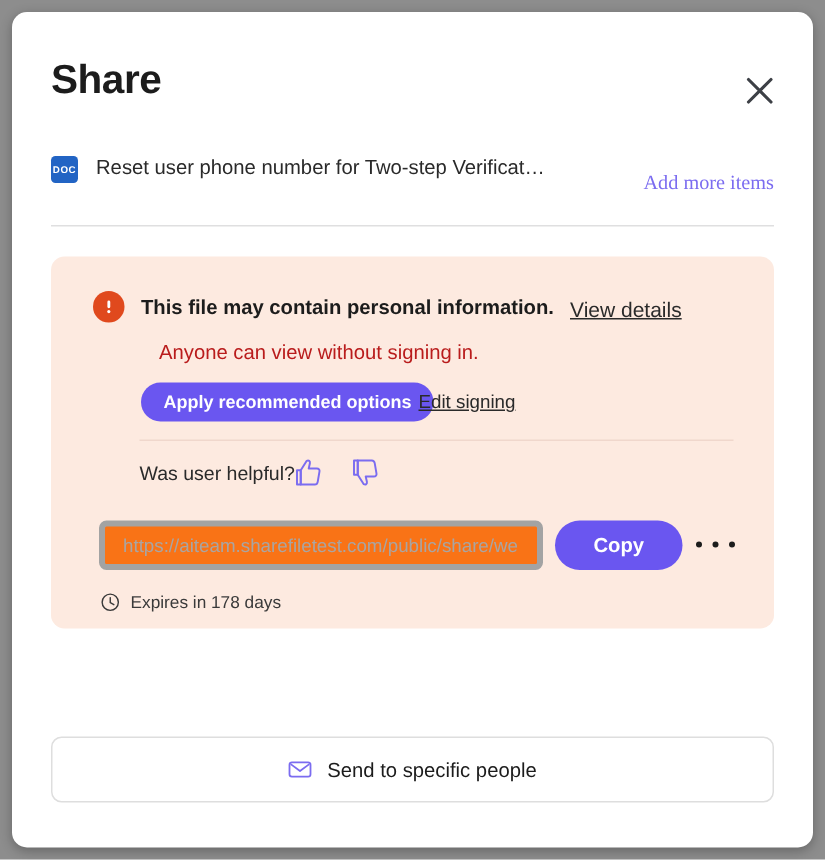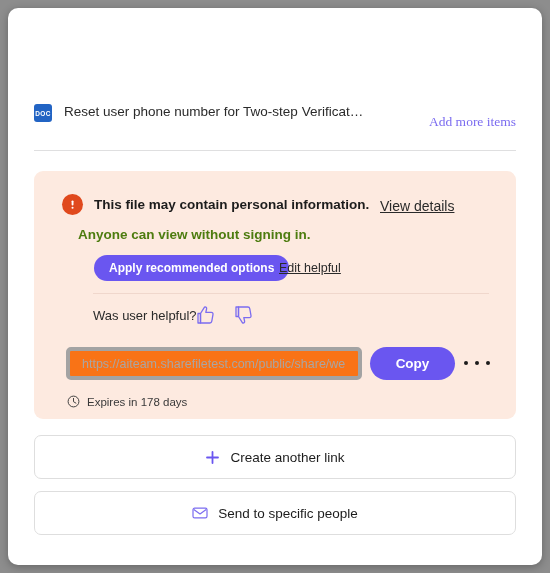--- a/index.html
+++ b/index.html
@@ -143,25 +143,25 @@
     position: absolute;
     left: 346px;
     top: 27px;
     font-size: 14px;
     color: #2a2a2a;
     text-decoration: underline;
     cursor: pointer;
   }
   .warn-line2 {
     position: absolute;
-    left: 44px;
+    left: 72px;
     top: 56px;
     font-size: 13.5px;
-    font-weight: bold;
-    color: #4d7c0f;
+    font-weight: normal;
+    color: #b91c1c;
   }
   .apply-btn {
     position: absolute;
     left: 60px;
     top: 84px;
     height: 26px;
     padding: 0 15px;
     border: none;
     border-radius: 13px;
     background: #6a56f0;
@@ -305,20 +305,28 @@
     justify-content: center;
     margin-right: 10px;
   }
   .btn-icon svg { display: block; }
 </style>
 </head>
 <body>
 
 <div class="modal">
 
+  <div class="header">
+    <div class="title">Share</div>
+    <div class="close-btn">
+      <svg width="19" height="19" viewBox="0 0 19 19">
+        <path d="M2 2 L17 17 M17 2 L2 17" stroke="#3d4046" stroke-width="2.1" stroke-linecap="round" fill="none"></path>
+      </svg>
+    </div>
+  </div>
 
   <div class="item-row">
     <div class="doc-icon">DOC</div>
     <div class="item-name">Reset user phone number for Two-step Verificat…</div>
     <div class="add-more">Add more items</div>
   </div>
   <div class="divider"></div>
 
   <div class="warn-panel">
 
@@ -327,21 +335,21 @@
         <rect x="5.6" y="2.4" width="1.9" height="5.1" rx="0.95" fill="#ffffff"></rect>
         <circle cx="6.55" cy="9.7" r="1.05" fill="#ffffff"></circle>
       </svg>
     </div>
 
     <div class="warn-line1">This file may contain personal information.</div>
     <div class="view-details">View details</div>
     <div class="warn-line2">Anyone can view without signing in.</div>
 
     <button class="apply-btn">Apply recommended options</button>
-    <div class="edit-options">Edit helpful</div>
+    <div class="edit-options">Edit signing</div>
 
     <div class="panel-sep"></div>
 
     <div class="helpful-label">Was user helpful?</div>
 
     <div class="thumb-up">
       <svg width="22" height="22" viewBox="0 0 22 22">
         <path d="M6.5 19 L6.5 9.5 L4 9.5 L4 19 Z" fill="none" stroke="#7b6cf0" stroke-width="1.3" stroke-linejoin="round"></path>
         <path d="M6.5 9.5 L10.5 3.2 C11.8 2.6 12.9 3.4 12.6 4.8 L11.8 8.3 L17.3 8.3 C18.5 8.3 19.2 9.2 19 10.3 L17.8 17.2 C17.6 18.3 16.9 19 15.9 19 L6.5 19 Z" fill="none" stroke="#7b6cf0" stroke-width="1.3" stroke-linejoin="round"></path>
       </svg>
@@ -367,28 +375,20 @@
       <div class="clock-icon">
         <svg width="13" height="13" viewBox="0 0 13 13">
           <circle cx="6.5" cy="6.5" r="5.4" fill="none" stroke="#3a3a3a" stroke-width="0.95"></circle>
           <path d="M6.5 3.4 L6.5 6.7 L8.9 8.1" fill="none" stroke="#3a3a3a" stroke-width="0.95" stroke-linecap="round"></path>
         </svg>
       </div>
       <div class="expires-text">Expires in 178 days</div>
     </div>
   </div>
 
-  <div class="action-btn create-link-btn">
-    <span class="btn-icon">
-      <svg width="15" height="15" viewBox="0 0 15 15">
-        <path d="M7.5 2 L7.5 13 M2 7.5 L13 7.5" stroke="#6a56f0" stroke-width="1.8" stroke-linecap="round"></path>
-      </svg>
-    </span>
-    <span>Create another link</span>
-  </div>
 
   <div class="action-btn send-people-btn">
     <span class="btn-icon">
       <svg width="16" height="14" viewBox="0 0 16 14">
         <rect x="1" y="2.2" width="14" height="9.6" rx="1.6" fill="none" stroke="#7b6cf0" stroke-width="1.2"></rect>
         <path d="M1.8 3.4 L8 8 L14.2 3.4" fill="none" stroke="#7b6cf0" stroke-width="1.2" stroke-linejoin="round"></path>
       </svg>
     </span>
     <span>Send to specific people</span>
   </div>

